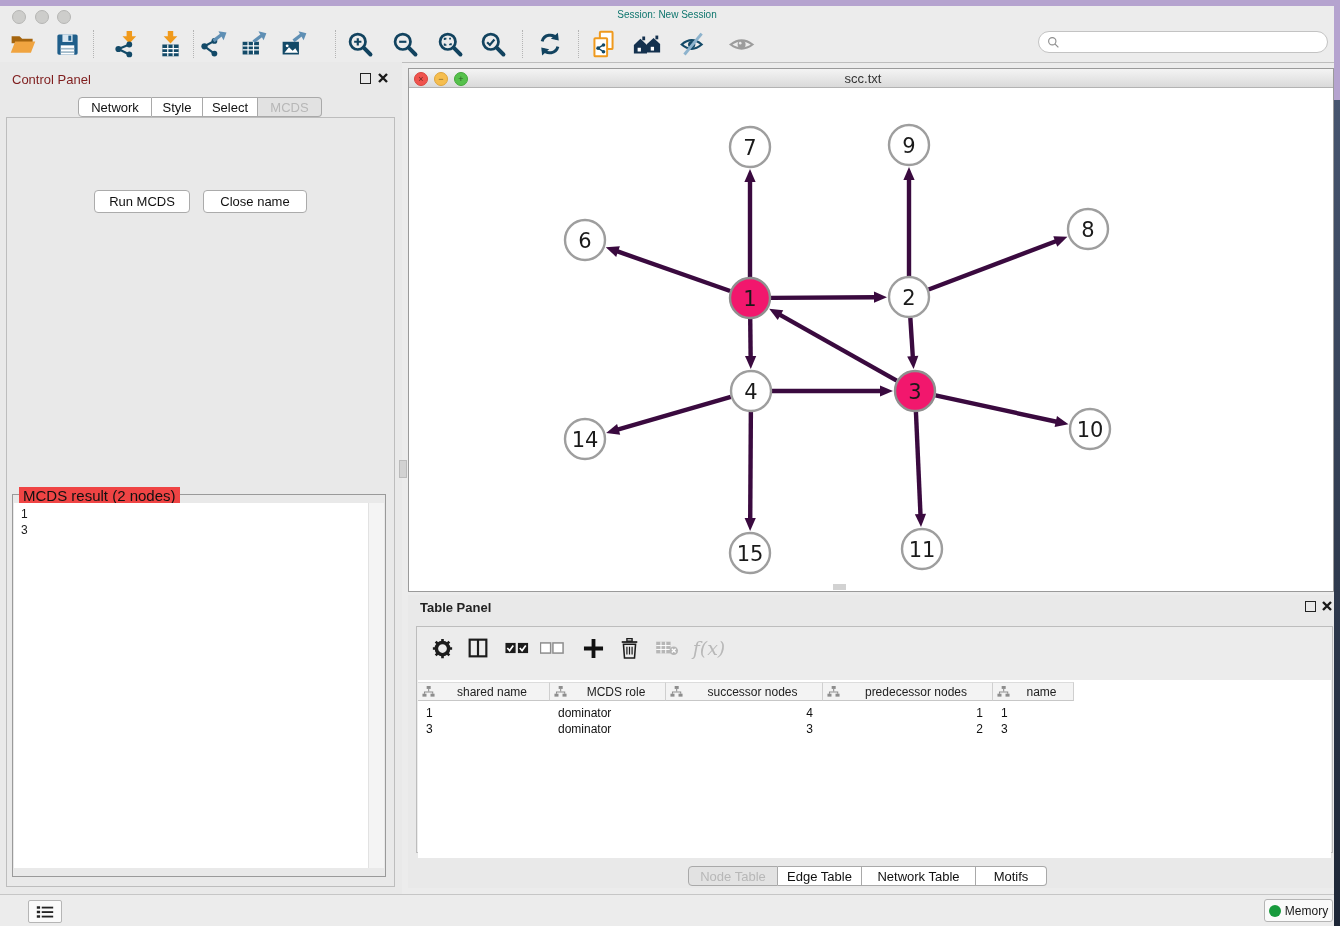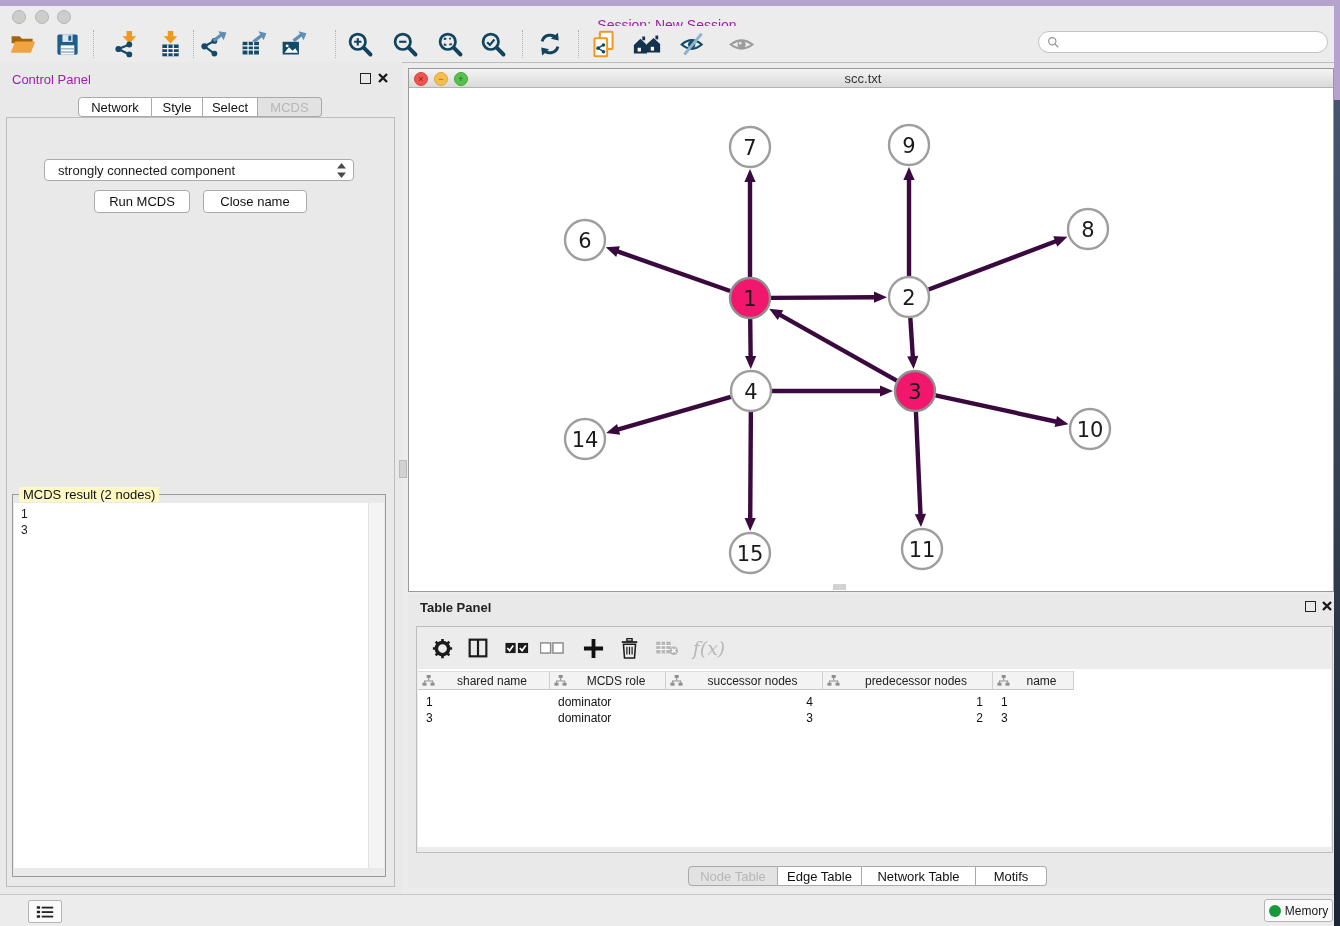--- a/index.html
+++ b/index.html
@@ -7,65 +7,65 @@
        font-family:"Liberation Sans",sans-serif;background:#ececec;color:#1a1a1a;}
   .abs{position:absolute;}
   
   #desktop-top{left:0;top:0;width:1340px;height:6px;}
   #desktop-right-top{left:1334px;top:0;width:6px;height:100px;}
   #desktop-right-bottom{left:1334px;top:100px;width:6px;height:826px;}
   
   #titlebar{left:0;top:6px;width:1334px;height:20px;background:#ececec;border-bottom:1px solid #d6d6d6;}
   .tl{position:absolute;top:4px;width:12px;height:12px;border-radius:50%;}
   .tl.inactive{background:#cdcdcb;border:1px solid #b6b6b4;}
-  #window-title{position:absolute;left:0;right:0;top:3px;text-align:center;font-size:14px;color:#a21caf;margin-top:8px;}
+  #window-title{position:absolute;left:0;right:0;top:3px;text-align:center;font-size:10px;color:#0f766e;}
   
   #toolbar{left:0;top:26px;width:1334px;height:36px;background:#ececec;border-bottom:1px solid #bdbdbd;}
   .tbi{position:absolute;top:3px;width:30px;height:30px;display:flex;align-items:center;justify-content:center;}
   .tbsep{position:absolute;top:4px;width:0;height:28px;border-left:1px dotted #b4b4b4;}
   #search-field{position:absolute;left:1038px;top:5px;width:290px;height:22px;background:#fff;
      border:1px solid #c3c3c3;border-radius:12px;display:flex;align-items:center;padding-left:8px;box-sizing:border-box;}
   
   #control-panel{left:0;top:62px;width:402px;height:832px;background:#e9e9e9;}
-  #cp-title{position:absolute;left:12px;top:10px;font-size:13px;color:#a21caf;}
+  #cp-title{position:absolute;left:12px;top:10px;font-size:13px;color:#7f1d1d;}
   .panel-btn{position:absolute;width:14px;height:14px;display:flex;align-items:center;justify-content:center;}
   .float-glyph{width:9px;height:9px;border:1.5px solid #222;background:transparent;}
   #cp-tabs{position:absolute;left:78px;top:35px;height:20px;display:flex;}
   .tab{height:20px;box-sizing:border-box;border:1px solid #a9a9a9;border-left:none;background:#fff;
        font-size:13px;display:flex;align-items:center;justify-content:center;color:#111;}
   .tab.first{border-left:1px solid #a9a9a9;border-radius:4px 0 0 4px;}
   .tab.last{border-radius:0 4px 4px 0;}
   .tab.disabled-active{background:#e2e2e2;color:#b7b7b7;}
   #cp-box{position:absolute;left:6px;top:55px;width:389px;height:770px;border:1px solid #bdbdbd;background:#e9e9e9;box-sizing:border-box;}
   #opt-label{position:absolute;left:0;width:100%;top:76px;text-align:center;font-size:13px;color:#111;}
   #opt-select{position:absolute;left:44px;top:97px;width:310px;height:22px;background:#fff;border:1px solid #ababab;
       border-radius:4px;box-sizing:border-box;display:flex;align-items:center;font-size:13px;padding-left:13px;}
   #opt-stepper{position:absolute;right:5px;top:2px;}
   .btn{position:absolute;height:23px;background:#fff;border:1px solid #ababab;border-radius:4px;box-sizing:border-box;
       font-size:13px;display:flex;align-items:center;justify-content:center;color:#111;}
   #result-group{position:absolute;left:12px;top:432px;width:374px;height:383px;border:1px solid #9a9a9a;box-sizing:border-box;}
-  #result-legend{position:absolute;left:6px;top:-8px;background:#fef9c3;padding:0 4px;font-size:13px;color:#111;}
+  #result-legend{position:absolute;left:6px;top:-8px;background:#ef4444;padding:0 4px;font-size:15px;color:#111;}
   #result-text{position:absolute;left:1px;top:8px;width:356px;height:365px;background:#fff;font-size:12px;
       padding:3px 0 0 7px;box-sizing:border-box;line-height:16px;}
   #result-scroll{position:absolute;right:1px;top:8px;width:15px;height:365px;background:#f4f4f4;border-left:1px solid #e2e2e2;}
   #cp-splitter{left:399px;top:460px;width:6px;height:16px;background:#d2d2d2;border:1px solid #bbb;}
   
   #network-window{left:408px;top:68px;width:926px;height:524px;border:1px solid #9a9a9a;box-sizing:border-box;background:#fff;}
   #nw-titlebar{position:absolute;left:0;top:0;width:100%;height:19px;
      background:linear-gradient(#f4f4f4,#dadada);border-bottom:1px solid #b3b3b3;box-sizing:border-box;}
   .nwtl{position:absolute;top:3px;width:12px;height:12px;border-radius:50%;font-size:9px;line-height:12px;text-align:center;color:rgba(0,0,0,0.55);}
   #nw-title{position:absolute;left:0;right:16px;top:2px;text-align:center;font-size:13px;color:#333;}
   #network-canvas{position:absolute;left:0;top:19px;width:924px;height:503px;background:#fff;}
   #nw-grip{position:absolute;left:424px;bottom:1px;width:13px;height:6px;background:#d2d2d2;}
   
   #table-panel{left:408px;top:595px;width:926px;height:293px;background:#e9e9e9;}
   #tp-title{position:absolute;left:12px;top:5px;font-size:13px;color:#222;font-weight:bold;}
   #tp-box{position:absolute;left:8px;top:31px;width:917px;height:227px;border:1px solid #bdbdbd;background:#ececec;box-sizing:border-box;}
   .tpi{position:absolute;top:8px;width:26px;height:26px;display:flex;align-items:center;justify-content:center;}
-  #tp-table{position:absolute;left:1px;top:42px;width:913px;height:178px;background:#fff;overflow:hidden;}
+  #tp-table{position:absolute;left:1px;top:53px;width:913px;height:178px;background:#fff;overflow:hidden;}
   #tp-header{position:absolute;left:0;top:2px;height:19px;}
   .th{position:absolute;top:0;height:19px;background:#f3f3f3;border-right:1px solid #cfcfcf;border-top:1px solid #dcdcdc;
       border-bottom:1px solid #c7c7c7;box-sizing:border-box;font-size:12px;color:#222;display:flex;align-items:center;}
   .th .lbl{flex:1;text-align:center;}
   .tr{position:absolute;left:0;height:16px;}
   .td{position:absolute;top:0;height:16px;font-size:12px;color:#111;line-height:16px;box-sizing:border-box;}
   #tp-tabs{position:absolute;left:280px;top:271px;height:20px;display:flex;}
   
   #statusbar{left:0;top:894px;width:1334px;height:36px;background:#ececec;border-top:1px solid #c6c6c6;box-sizing:border-box;}
   #list-btn{position:absolute;left:28px;top:5px;width:34px;height:23px;background:#fafafa;border:1px solid #b5b5b5;
@@ -246,28 +246,20 @@
         <path d="M1 1 L9 9 M9 1 L1 9" stroke="#1a1a1a" stroke-width="2.4"></path>
       </svg>
     </span>
   <div id="cp-tabs">
       <div class="tab first" style="width: 74px;">Network</div>
       <div class="tab" style="width: 51px;">Style</div>
       <div class="tab" style="width: 55px;">Select</div>
       <div class="tab last disabled-active" style="width: 64px;">MCDS</div>
     </div>
   <div id="cp-box"></div>
-  <div id="opt-select">
-    <span>strongly connected component</span>
-    <span id="opt-stepper">
-      <svg viewBox="0 0 13 17" width="13" height="17">
-          <path d="M6.5 1 L11 6.5 H2z" fill="#4a4a4a"></path>
-          <path d="M2 10.5 H11 L6.5 16z" fill="#4a4a4a"></path>
-        </svg></span>
-  </div>
   <div class="btn" style="left:94px;top:128px;width:96px">Run MCDS</div>
   <div class="btn" style="left:203px;top:128px;width:104px">Close name</div>
   <div id="result-group">
     <span id="result-legend">MCDS result (2 nodes)</span>
     <div id="result-text">
         <div>1</div>
         <div>3</div>
       </div>
     <div id="result-scroll"></div>
   </div>

